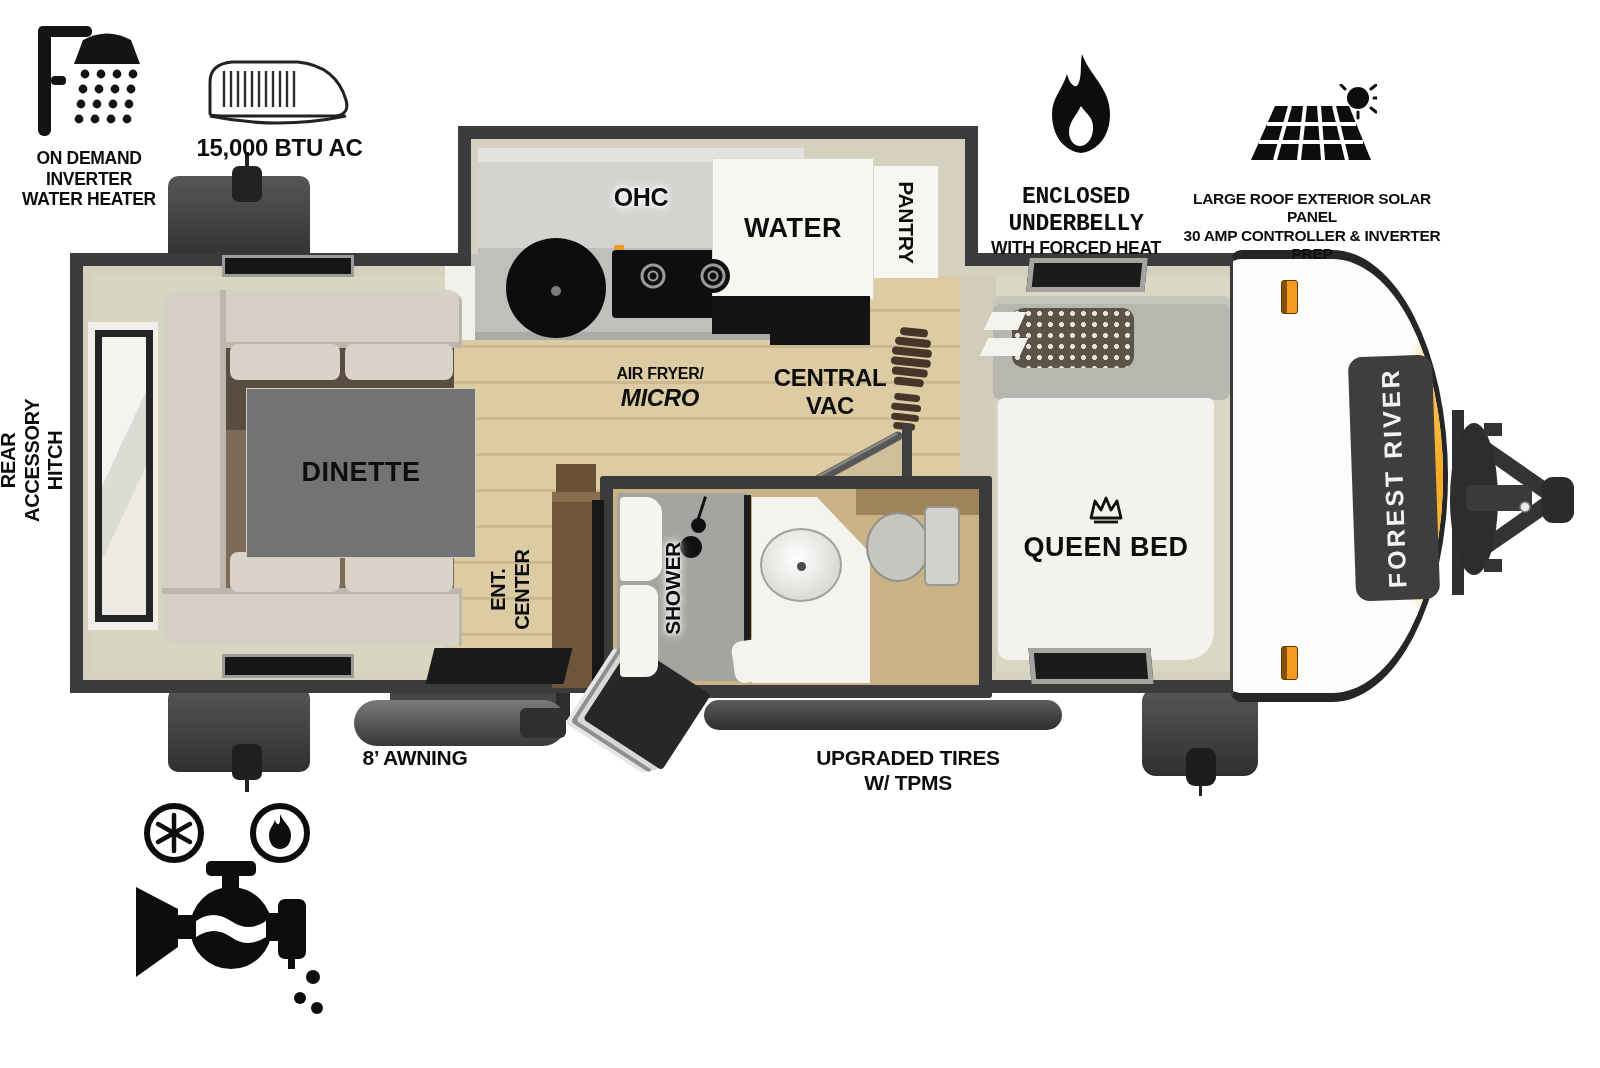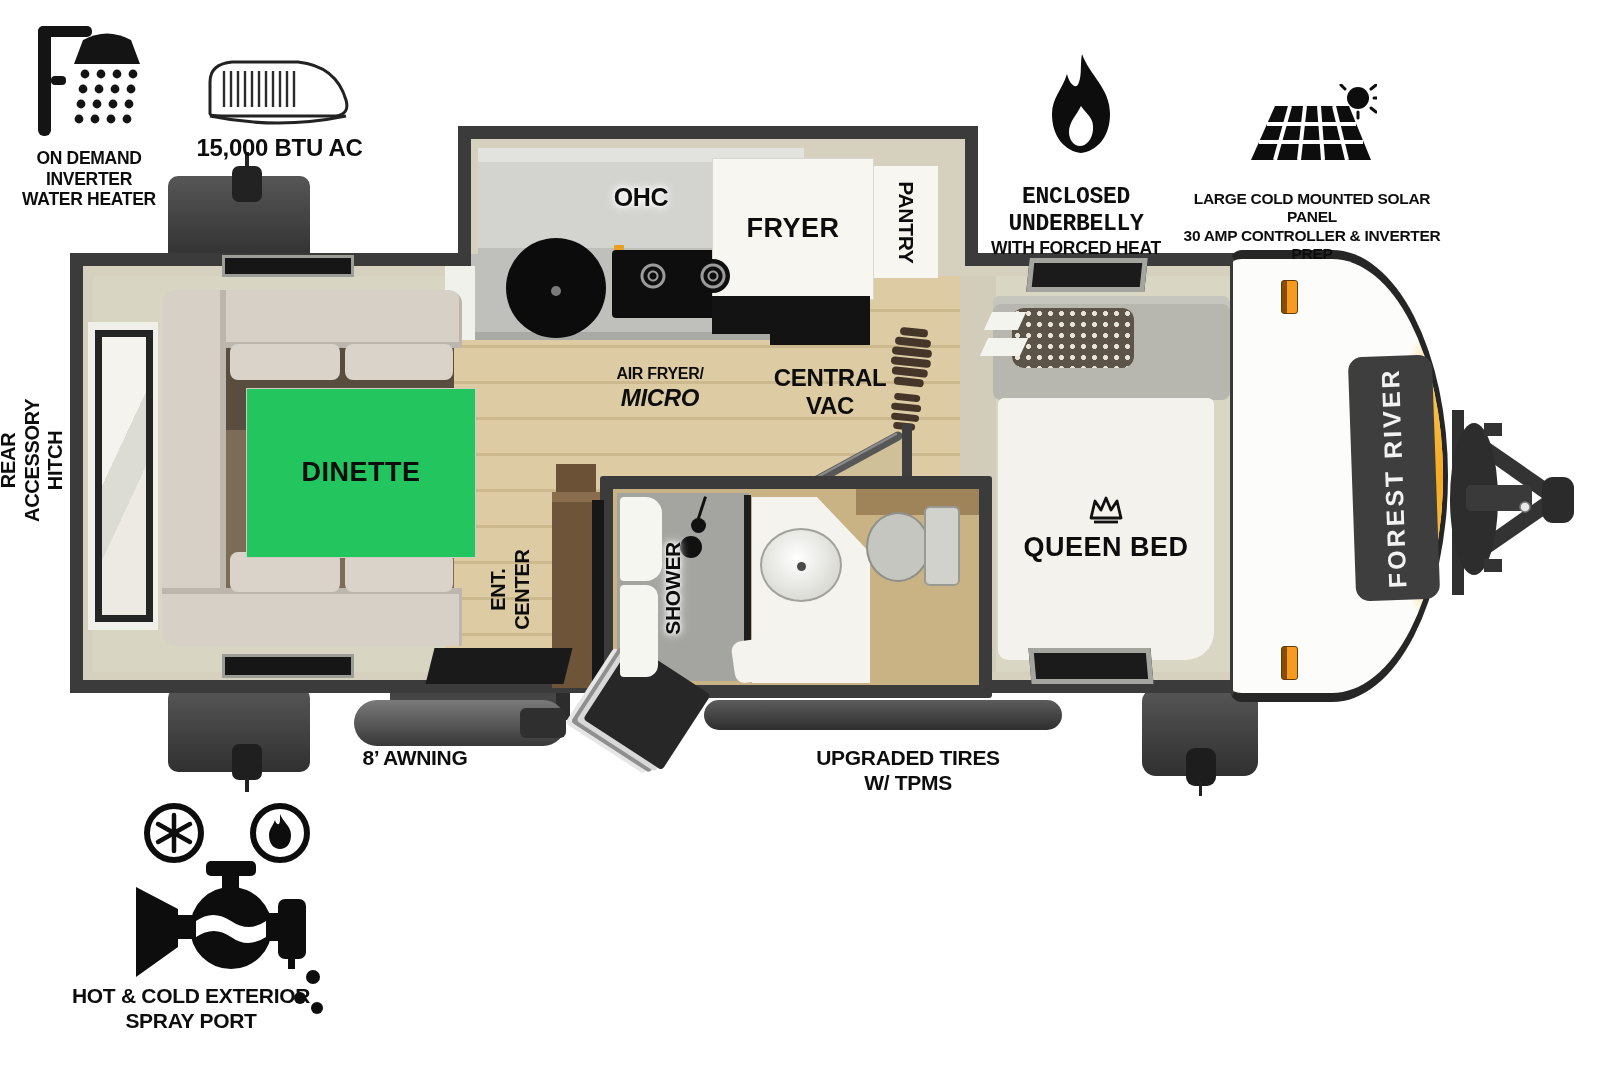--- a/index.html
+++ b/index.html
@@ -77,21 +77,21 @@
   <div class="abs" style="left:471px;top:254px;width:340px;height:86px;background:#bfbfbc;box-shadow:inset 0 -8px 0 #a9a9a5;z-index:3;"></div>
   <div class="abs" style="left:445px;top:266px;width:30px;height:74px;background:#f1f1ec;z-index:4;"></div>
   <div class="abs" style="left:506px;top:238px;width:100px;height:100px;background:#0c0c0c;border-radius:50%;z-index:4;"></div>
   <div class="abs" style="left:551px;top:286px;width:10px;height:10px;background:#7b7b7b;border-radius:50%;z-index:5;"></div>
   <div class="abs" style="left:612px;top:250px;width:150px;height:68px;background:#0e0e0e;border-radius:4px;z-index:4;"></div>
   <div class="abs burner" style="left:636px;top:259px;width:34px;height:34px;z-index:5;"></div>
   <div class="abs burner" style="left:696px;top:259px;width:34px;height:34px;z-index:5;"></div>
   <div class="abs" style="left:614px;top:245px;width:10px;height:5px;background:#e8a020;border-radius:1px;z-index:5;"></div>
 
   <div class="abs flexc" style="left:712px;top:158px;width:160px;height:140px;background:#f7f6f1;border:1px solid #d8d8d2;z-index:4;">
-    <span class="lbl" style="font-size:27px;letter-spacing:0.5px;">FRYER</span>
+    <span class="lbl" style="font-size:27px;letter-spacing:0.5px;">WATER</span>
   </div>
   <div class="abs" style="left:712px;top:296px;width:158px;height:38px;background:#131313;z-index:4;"></div>
   <div class="abs" style="left:770px;top:332px;width:100px;height:13px;background:#131313;z-index:4;"></div>
 
   <div class="abs flexc" style="left:874px;top:166px;width:64px;height:112px;background:#f7f6f1;z-index:4;">
     <span class="lbl rotcw" style="font-size:21px;white-space:nowrap;">PANTRY</span>
   </div>
 
   <div class="abs flexcol" style="left:560px;top:358px;width:200px;height:62px;z-index:4;">
     <span class="lbl" style="font-size:16px;">AIR FRYER/</span>
@@ -125,21 +125,21 @@
   <div class="abs" style="left:902px;top:424px;width:10px;height:82px;background:#3f3f3f;z-index:4;"></div>
 
   <div class="abs" style="left:162px;top:290px;width:300px;height:58px;background:#d6d0c6;border-radius:14px 14px 0 0;box-shadow:inset -3px -6px 0 #bcb6ac;z-index:4;"></div>
   <div class="abs" style="left:162px;top:290px;width:64px;height:356px;background:#d6d0c6;border-radius:14px 0 0 14px;box-shadow:inset -6px 0 0 #bcb6ac;z-index:4;"></div>
   <div class="abs" style="left:162px;top:588px;width:300px;height:58px;background:#d6d0c6;border-radius:0 0 0 14px;box-shadow:inset -3px 6px 0 #bcb6ac;z-index:4;"></div>
   <div class="abs" style="left:226px;top:348px;width:228px;height:240px;background:#7c6b57;box-shadow:inset 0 82px 0 #594d40;z-index:4;"></div>
   <div class="abs" style="left:230px;top:344px;width:110px;height:36px;background:#d9d3c9;border-radius:8px;z-index:5;"></div>
   <div class="abs" style="left:345px;top:344px;width:108px;height:36px;background:#d9d3c9;border-radius:8px;z-index:5;"></div>
   <div class="abs" style="left:230px;top:552px;width:110px;height:40px;background:#d9d3c9;border-radius:8px;z-index:5;"></div>
   <div class="abs" style="left:345px;top:552px;width:108px;height:40px;background:#d9d3c9;border-radius:8px;z-index:5;"></div>
-  <div class="abs flexc" style="left:246px;top:388px;width:228px;height:168px;background:#22c55e;border:1px solid #cfccc2;z-index:5;">
+  <div class="abs flexc" style="left:246px;top:388px;width:228px;height:168px;background:#737373;border:1px solid #cfccc2;z-index:5;">
     <span class="lbl" style="font-size:27px;letter-spacing:0.5px;">DINETTE</span>
   </div>
 
   <div class="abs" style="left:552px;top:492px;width:50px;height:196px;background:#6e5438;box-shadow:inset 0 10px 0 #8a6d4d;z-index:4;"></div>
   <div class="abs" style="left:592px;top:500px;width:12px;height:182px;background:#171717;z-index:5;"></div>
   <div class="abs" style="left:556px;top:464px;width:40px;height:28px;background:#6b5236;z-index:4;"></div>
   <div class="abs flexc" style="left:468px;top:498px;width:84px;height:184px;z-index:5;">
     <div class="rotccw" style="text-align:center;">
       <div class="lbl" style="font-size:20px;">ENT.</div>
       <div class="lbl" style="font-size:20px;">CENTER</div>
@@ -274,21 +274,21 @@
     <g stroke="#fff" stroke-width="4">
       <line x1="45" y1="22" x2="30" y2="76"></line>
         <line x1="60" y1="22" x2="54" y2="76"></line>
       <line x1="74" y1="22" x2="78" y2="76"></line>
         <line x1="89" y1="22" x2="102" y2="76"></line>
       <line x1="22" y1="40" x2="111" y2="40"></line>
         <line x1="14" y1="58" x2="118" y2="58"></line>
     </g>
   </svg>
   <div class="abs" style="left:1182px;top:190px;width:260px;z-index:8;">
-    <div class="lbl" style="font-size:15.5px;">LARGE COLD MOUNTED SOLAR PANEL</div>
+    <div class="lbl" style="font-size:15.5px;">LARGE ROOF EXTERIOR SOLAR PANEL</div>
     <div class="lbl" style="font-size:15.5px;">30 AMP CONTROLLER &amp; INVERTER PREP</div>
   </div>
 
   <div class="abs flexc" style="left:0px;top:372px;width:66px;height:176px;z-index:8;">
     <div class="rotccw" style="text-align:center;white-space:nowrap;">
       <div class="lbl" style="font-size:20px;">REAR</div>
       <div class="lbl" style="font-size:20px;">ACCESSORY</div>
       <div class="lbl" style="font-size:20px;">HITCH</div>
     </div>
   </div>
@@ -317,18 +317,14 @@
       <rect x="60" y="120" width="28" height="24"></rect>
       <rect x="150" y="118" width="22" height="28"></rect>
       <rect x="166" y="104" width="28" height="60" rx="7"></rect>
       <rect x="176" y="162" width="7" height="12"></rect>
       <circle cx="201" cy="182" r="7"></circle>
         <circle cx="188" cy="203" r="6"></circle>
         <circle cx="205" cy="213" r="6"></circle>
     </g>
     <path fill="#fff" d="M84,126 Q101,114 119,126 T154,126 L154,142 Q136,154 119,142 T84,142 Z"></path>
   </svg>
-  <div class="abs" style="left:60px;top:984px;width:262px;z-index:8;">
-    <div class="lbl" style="font-size:21px;">HOT &amp; COLD EXTERIOR</div>
-    <div class="lbl" style="font-size:21px;">SPRAY PORT</div>
-  </div>
 
 </div>
 
 </body></html>

